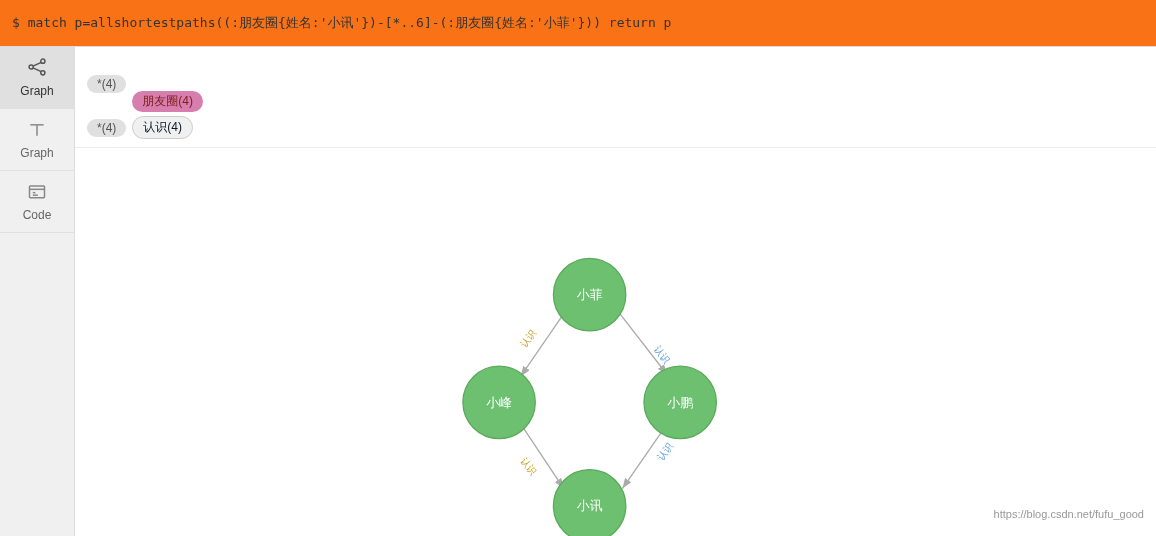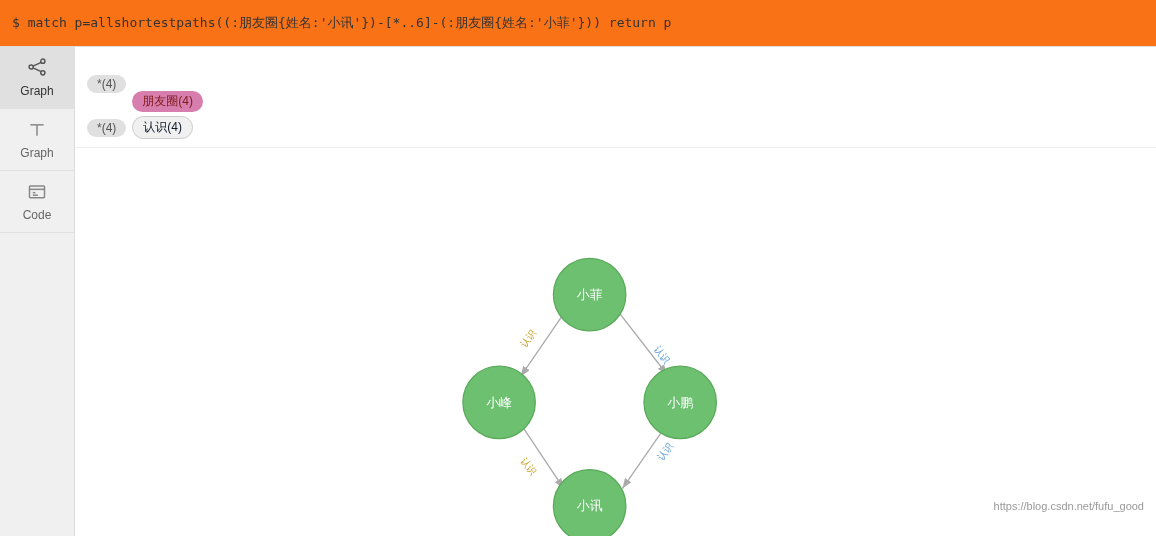--- a/index.html
+++ b/index.html
@@ -116,21 +116,21 @@
     }
 
     .graph-svg {
       width: 100%;
       height: 100%;
     }
 
     
     .watermark {
       position: absolute;
-      bottom: 24px;
+      bottom: 16px;
       right: 12px;
       font-size: 11px;
       color: #999;
     }
   </style>
 </head>
 <body>
 
 <div class="query-bar">
   <span>$ match p=allshortestpaths((:朋友圈{姓名:'小讯'})-[*..6]-(:朋友圈{姓名:'小菲'})) return p</span>

